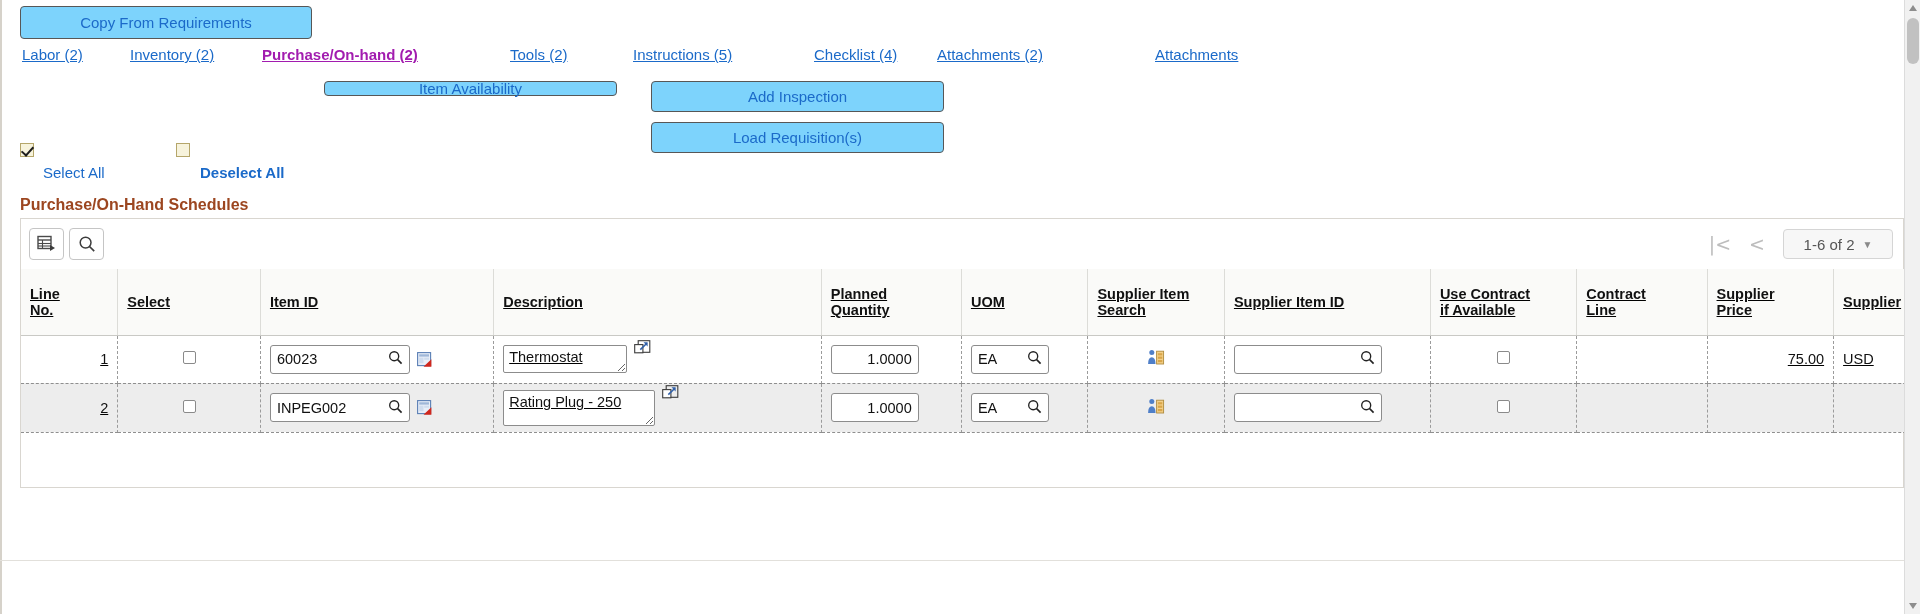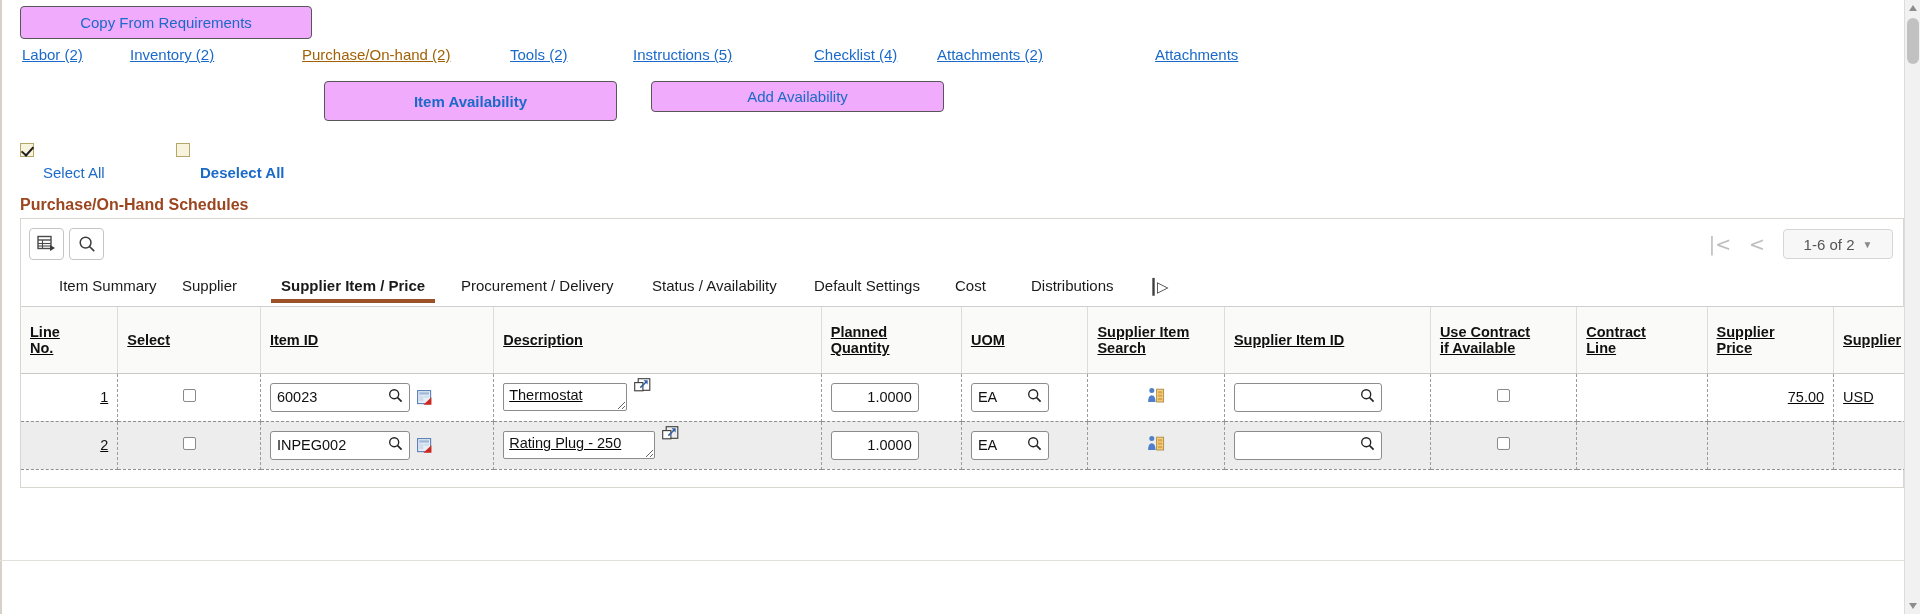--- a/index.html
+++ b/index.html
@@ -28,21 +28,21 @@
   }
   .scroll-arrow-top, .scroll-arrow-bot {
     position:absolute; left:3px; width:10px; height:10px;
   }
   .scroll-arrow-top { top: 3px; }
   .scroll-arrow-bot { bottom: 3px; }
 
   
   .psbtn {
     display: inline-flex; align-items: center; justify-content: center;
-    background: #f0abfc;
+    background: #7dd3fc;
     border: 1px solid #575757;
     border-radius: 4px;
     color: #1b6ac9;
     font-size: 15px;
     font-family: "Liberation Sans", sans-serif;
     cursor: pointer;
     white-space: nowrap;
     padding: 0 10px;
   }
 
@@ -57,29 +57,28 @@
   }
   .tablink {
     position: absolute; top: 0;
     color: #1b6ac9;
     font-size: 15px;
     text-decoration: underline;
     cursor: pointer;
     white-space: nowrap;
   }
   .tablink.active {
-    color: #a16207;
-    font-weight: normal;
+    color: #a21caf;
+    font-weight: bold;
     text-decoration: underline;
     cursor: default;
-    margin-left: 40px;
-  }
-
-  
-  #item-avail-btn      { position:absolute; left:324px;  top:81px;  width:293px; height:40px;font-weight:bold; }
+  }
+
+  
+  #item-avail-btn      { position:absolute; left:324px;  top:81px;  width:293px; height:15px; }
   #add-req-btn         { position:absolute; left:651px;  top:81px;  width:293px; height:31px; }
   #proc-inq-btn        { position:absolute; left:978px;  top:81px;  width:293px; height:31px; }
   #load-req-btn        { position:absolute; left:651px;  top:122px; width:293px; height:31px; }
 
   
   .ps-checkbox {
     width: 14px; height: 14px;
     border: 1px solid #b5a66a;
     background: #f7f3dc;
     display: inline-block;
@@ -284,21 +283,22 @@
     <a class="tablink" style="left:130px">Inventory (2)</a>
     <a class="tablink active" style="left:262px">Purchase/On-hand (2)</a>
     <a class="tablink" style="left:510px">Tools (2)</a>
     <a class="tablink" style="left:633px">Instructions (5)</a>
     <a class="tablink" style="left:814px">Checklist (4)</a>
     <a class="tablink" style="left:937px">Attachments (2)</a>
     <a class="tablink" style="left:1155px">Attachments</a>
   </div>
 
   <button class="psbtn" id="item-avail-btn">Item Availability</button>
-  <button class="psbtn" id="add-req-btn">Add Availability</button>
+  <button class="psbtn" id="add-req-btn">Add Inspection</button>
+  <button class="psbtn" id="load-req-btn">Load Requisition(s)</button>
 
   <span class="ps-checkbox checked" id="select-all-cb"></span>
   <a class="sel-link" id="select-all-link">Select All</a>
 
   <span class="ps-checkbox" id="deselect-all-cb"></span>
   <a class="sel-link" id="deselect-all-link">Deselect All</a>
 
   <div id="section-title">Purchase/On-Hand Schedules</div>
 
   <div id="grid-wrap">
@@ -326,31 +326,20 @@
       <div class="pager">
         <span class="pg-arrow">|&lt;</span>
         <span class="pg-arrow">&lt;</span>
         <div class="pg-box">
           <span>1-6 of 2</span>
           <span class="pg-caret">▼</span>
         </div>
       </div>
     </div>
 
-    <div class="coltabs">
-      <div class="coltab" style="left:38px">Item Summary</div>
-      <div class="coltab" style="left:161px">Supplier</div>
-      <div class="coltab active" style="left:260px">Supplier Item / Price</div>
-      <div class="coltab" style="left:440px">Procurement / Delivery</div>
-      <div class="coltab" style="left:631px">Status / Availability</div>
-      <div class="coltab" style="left:793px">Default Settings</div>
-      <div class="coltab" style="left:934px">Cost</div>
-      <div class="coltab" style="left:1010px">Distributions</div>
-      <div id="coltab-more">┃▷</div>
-    </div>
 
     <table class="grid">
       <colgroup>
         <col style="width:78px">
         <col style="width:115px">
         <col style="width:188px">
         <col style="width:264px">
         <col style="width:113px">
         <col style="width:102px">
         <col style="width:110px">
@@ -503,21 +492,21 @@
                   <rect x="2.2" y="2.3" width="9.8" height="2.3" fill="#9fb7d8"></rect>
                   <rect x="2.2" y="5.6" width="4.3" height="5.6" fill="#cfdcee"></rect>
                   <rect x="7.2" y="5.6" width="4.8" height="2.2" fill="#cfdcee"></rect>
                   <polygon points="6.5,14.8 14.4,14.8 14.4,7.2" fill="#d0271d"></polygon>
                 </svg>
               </span>
             </div>
           </td>
           <td>
             <div class="cell-flex" style="align-items:flex-start">
-              <textarea class="ta" rows="1" style="width: 152px; height: 28px;">Rating Plug - 250</textarea>
+              <textarea class="ta" rows="1" style="width: 152px; height: 36px;">Rating Plug - 250</textarea>
               <span class="expand-icon" style="margin-top:-5px">
                 <svg width="17" height="17" viewBox="0 0 17 17">
                   <rect x="4.2" y="0.7" width="11.6" height="11.6" fill="none" stroke="#3b3b3b" stroke-width="1.1"></rect>
                   <rect x="0.7" y="4.6" width="8.2" height="8.2" fill="#ffffff" stroke="#3b3b3b" stroke-width="1.1"></rect>
                   <line x1="6.3" y1="9.6" x2="12.9" y2="3.2" stroke="#2f5fa8" stroke-width="1.5"></line>
                   <polygon points="13.6,2.2 13.6,6.4 9.5,2.2" fill="#2f5fa8"></polygon>
                 </svg>
               </span>
             </div>
           </td>

